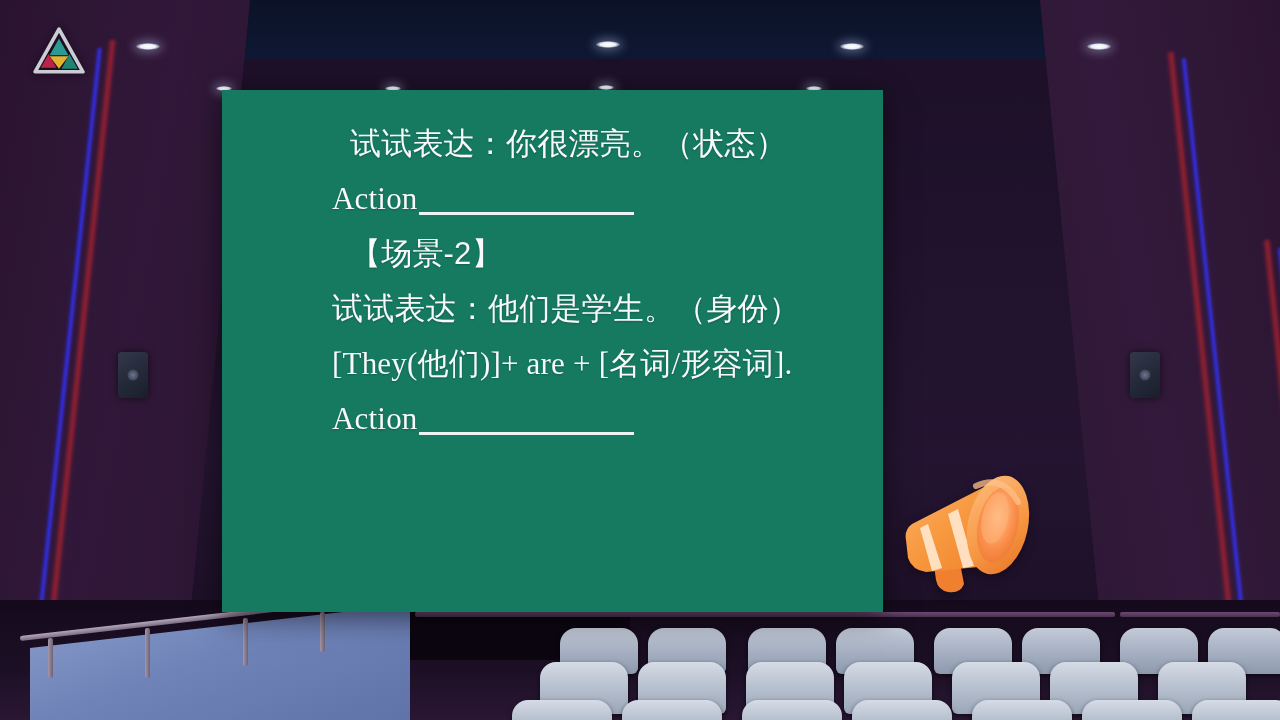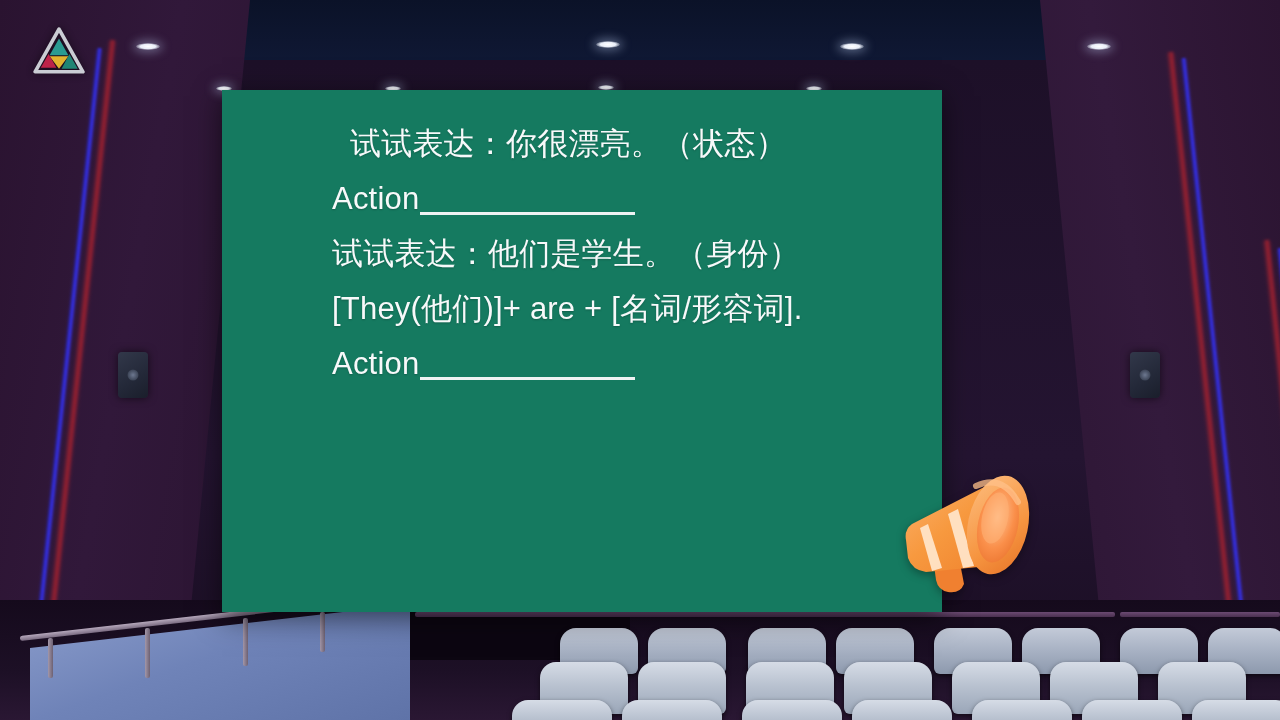--- a/index.html
+++ b/index.html
@@ -145,41 +145,41 @@
     left: 33px; top: 26px;
     width: 52px; height: 50px;
     opacity: 0.92;
     filter: drop-shadow(0 0 4px rgba(0,0,0,0.6));
   }
 
   
   .board {
     position: absolute;
     left: 222px; top: 90px;
-    width: 720px; height: 522px;
+    width: 661px; height: 522px;
     background: #157a60;
     box-shadow: 0 6px 26px rgba(0,0,0,0.55);
   }
   .board-inner {
     position: absolute;
     left: 0; top: 0;
     width: 100%; height: 100%;
     padding: 26px 28px 0 110px;
     box-sizing: border-box;
   }
   .line {
     color: #f7f9fa;
     font-size: 31px;
     line-height: 55px;
     white-space: nowrap;
     letter-spacing: 0.2px;
     text-shadow: 0 1px 2px rgba(0,0,0,0.22);
   }
   .line.indent { padding-left: 18px; }
-  .line.flush  { padding-left: 0px; }
+  .line.flush  { padding-left: 0px; font-family: Liberation Serif, serif; }
   .blank-rule {
     display: inline-block;
     width: 215px;
     height: 0;
     border-bottom: 3px solid #eef3f3;
     vertical-align: -6px;
     margin-left: 1px;
   }
 
   
@@ -270,20 +270,21 @@
   <div class="board">
     <div class="board-inner">
 
       <div class="line indent">试试表达：你很漂亮。（状态）</div>
 
       <div class="line flush">
         <span>Action</span><span class="blank-rule"></span>
       </div>
 
 
+      <div class="line indent">【场景-2】</div>
 
       <div class="line flush">试试表达：他们是学生。（身份）</div>
 
       <div class="line flush">[They(他们)]+ are + [名词/形容词].</div>
 
       <div class="line flush">
         <span>Action</span><span class="blank-rule"></span>
       </div>
 
 

